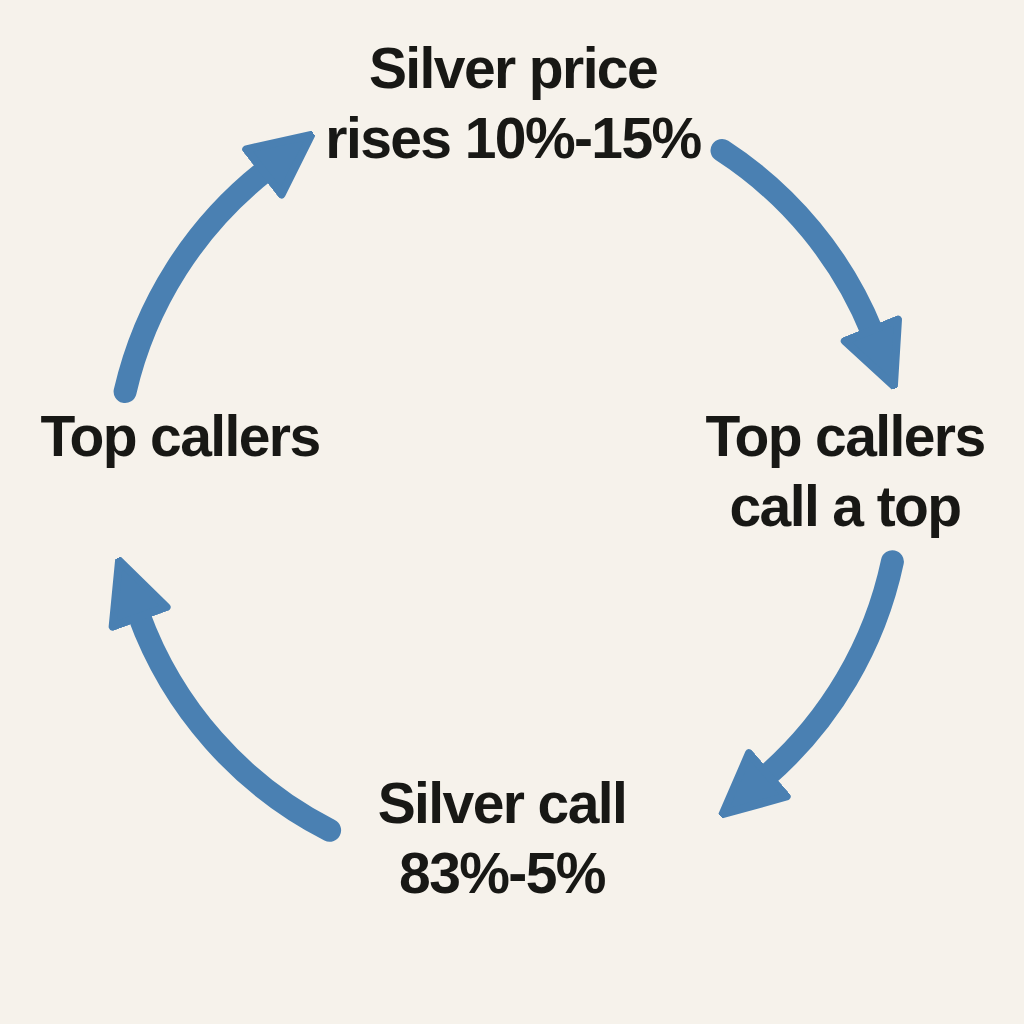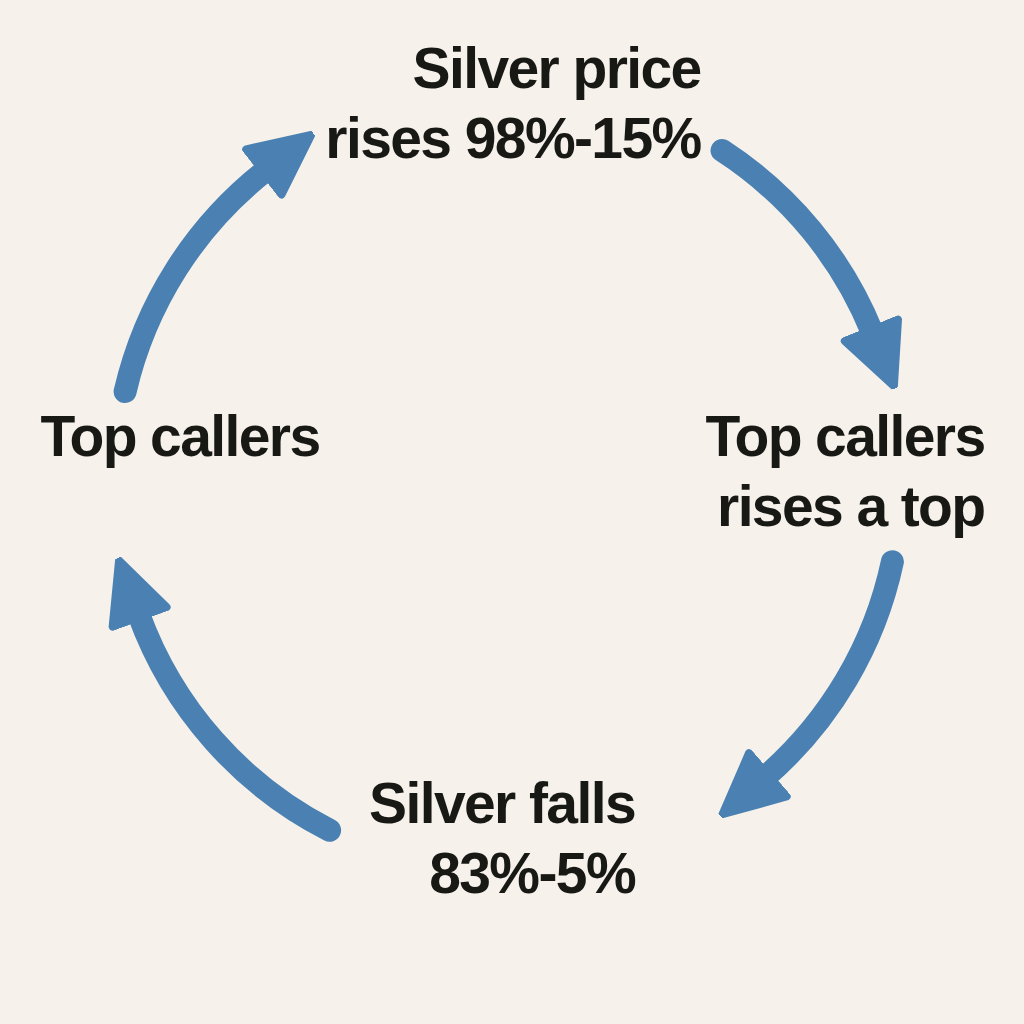--- a/index.html
+++ b/index.html
@@ -28,21 +28,21 @@
   }
   .arrow {
     fill: none;
     stroke: var(--arrow, #4A80B2);
     stroke-width: 23;
     stroke-linecap: round;
   }
   .node {
     position: absolute;
     transform: translateX(-50%);
-    text-align: right;
+    text-align: center;
     color: var(--text, #181815);
     font-weight: 700;
     font-size: 57px;
     line-height: 70px;
     letter-spacing: -1.6px;
   }
   .node .line {
     white-space: nowrap;
   }
   .node-top    { left: 513px; top: 33px;  }
@@ -62,30 +62,30 @@
       </marker>
     </defs>
     <path class="arrow" marker-end="url(#ah)" d="M 125.1 391.6 A 393 393 0 0 1 266.0 170.3"></path>
     <path class="arrow" marker-end="url(#ah)" d="M 722.0 150.4 A 393 393 0 0 1 872.4 332.8"></path>
     <path class="arrow" marker-end="url(#ah)" d="M 892.4 561.7 A 393 393 0 0 1 765.8 776.6"></path>
     <path class="arrow" marker-end="url(#ah)" d="M 329.6 830.2 A 393 393 0 0 1 138.7 614.4"></path>
   </svg>
 
   <div class="node node-top">
     <div class="line">Silver price</div>
-    <div class="line">rises 98%-15%</div>
+    <div class="line">rises 10%-15%</div>
   </div>
 
   <div class="node node-right">
     <div class="line">Top callers</div>
-    <div class="line">rises a top</div>
+    <div class="line">call a top</div>
   </div>
 
   <div class="node node-bottom">
-    <div class="line">Silver falls</div>
+    <div class="line">Silver call</div>
     <div class="line">83%-5%</div>
   </div>
 
   <div class="node node-left">
     <div class="line">Top callers</div>
   </div>
 
 </div>
 
 </body></html>

